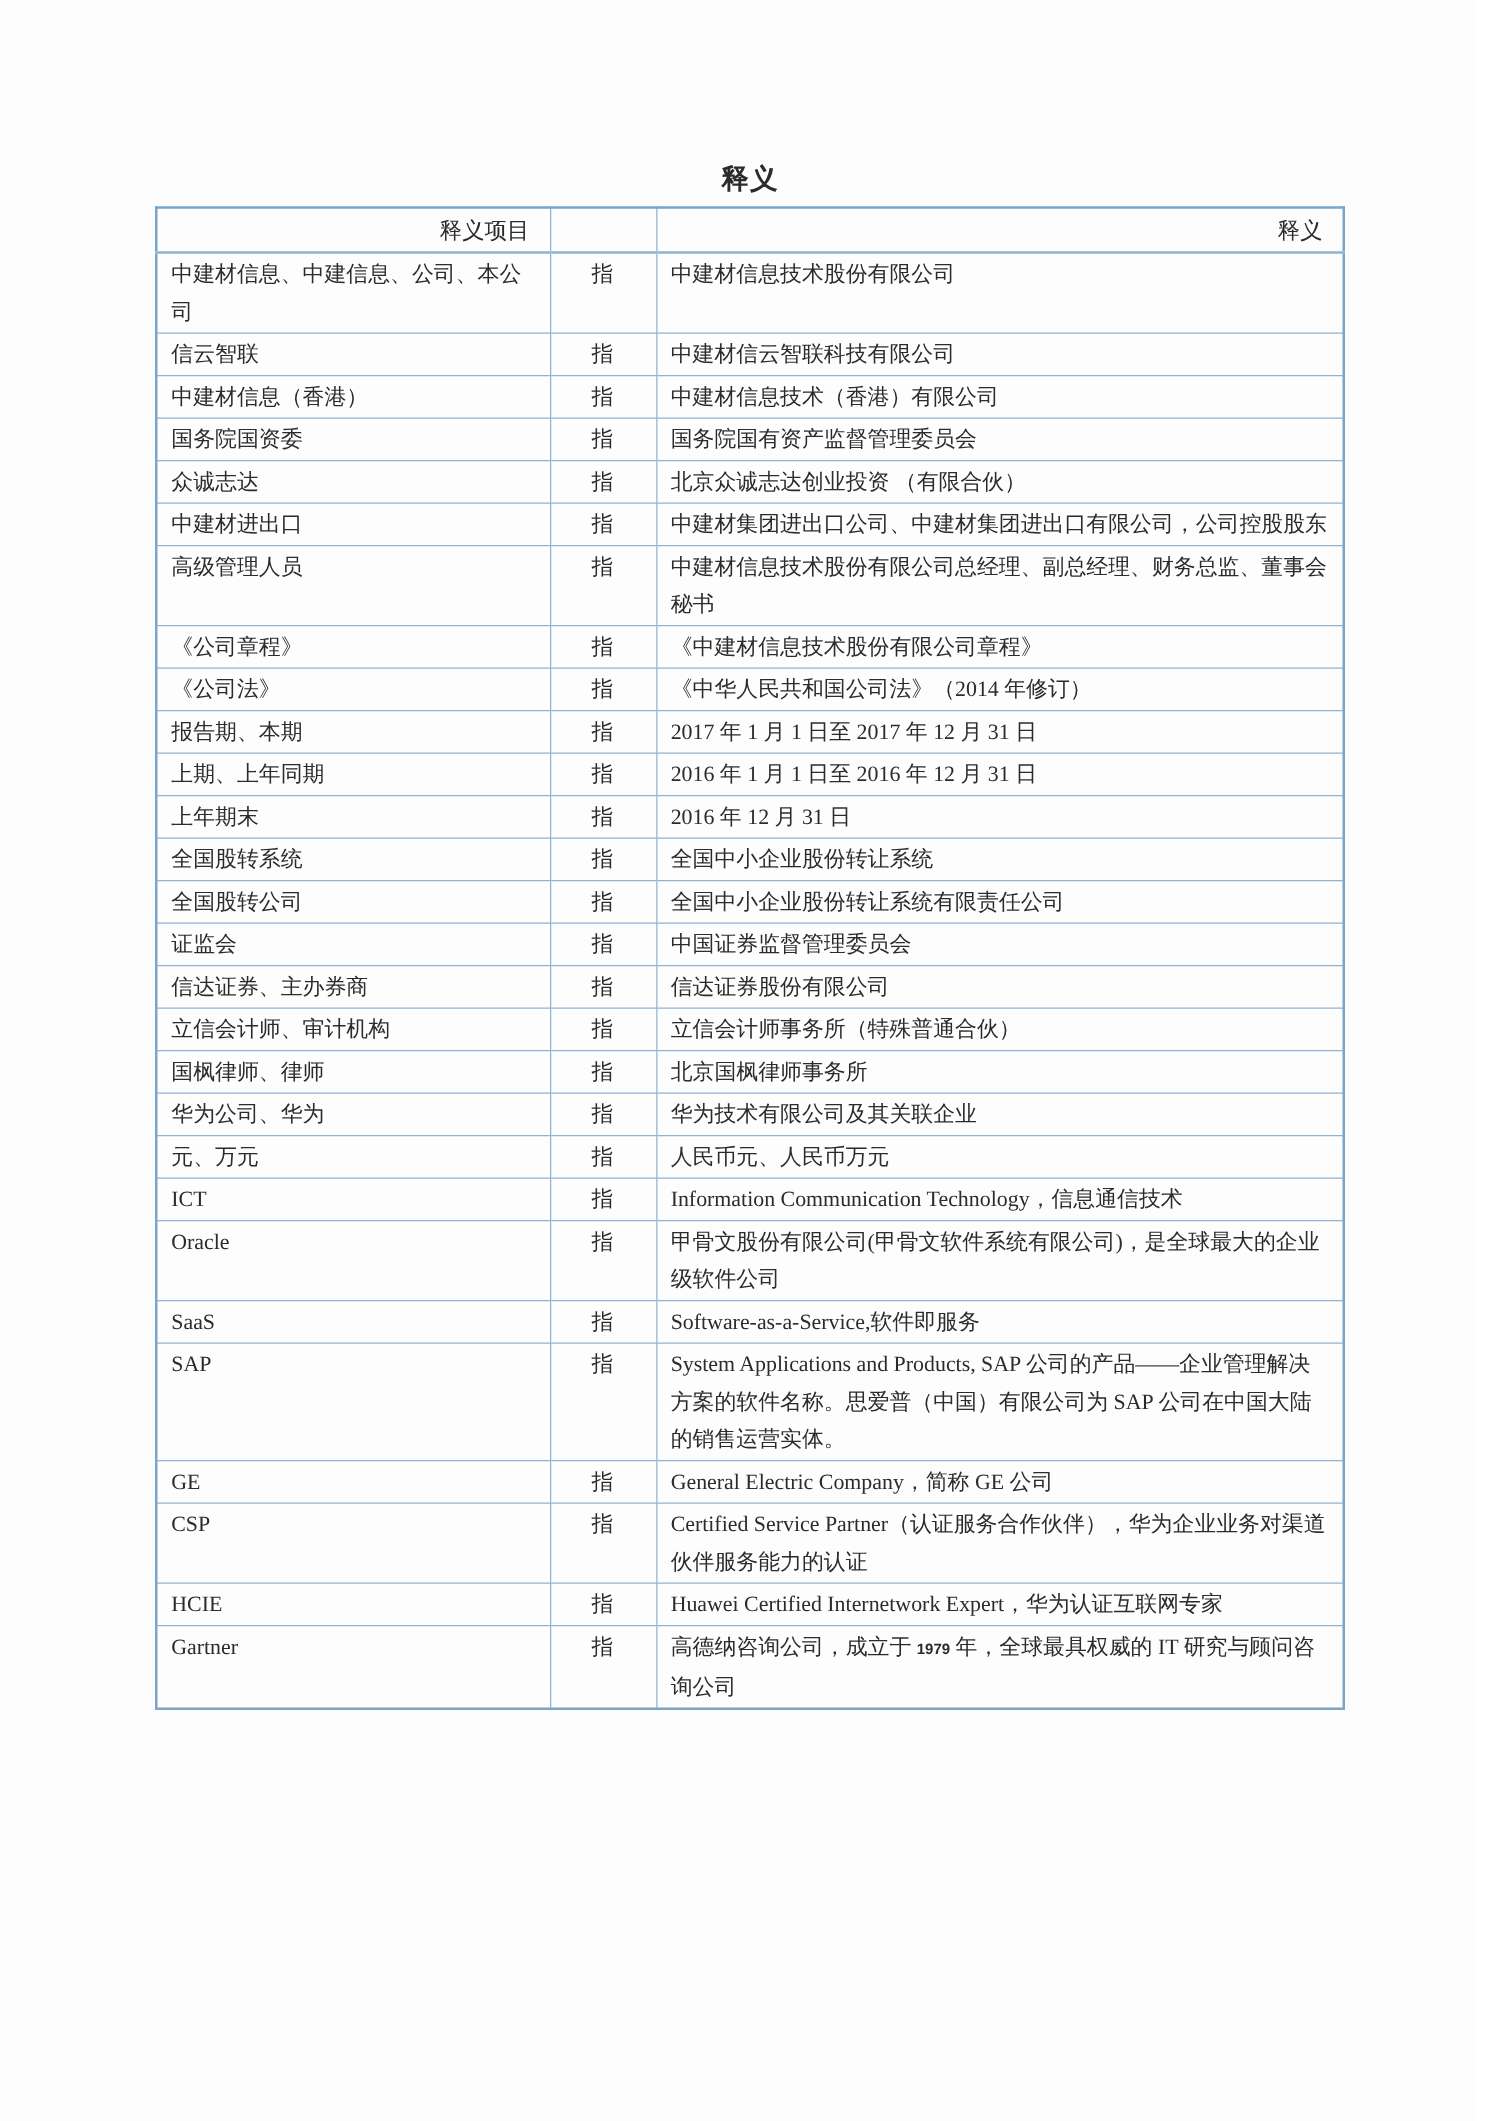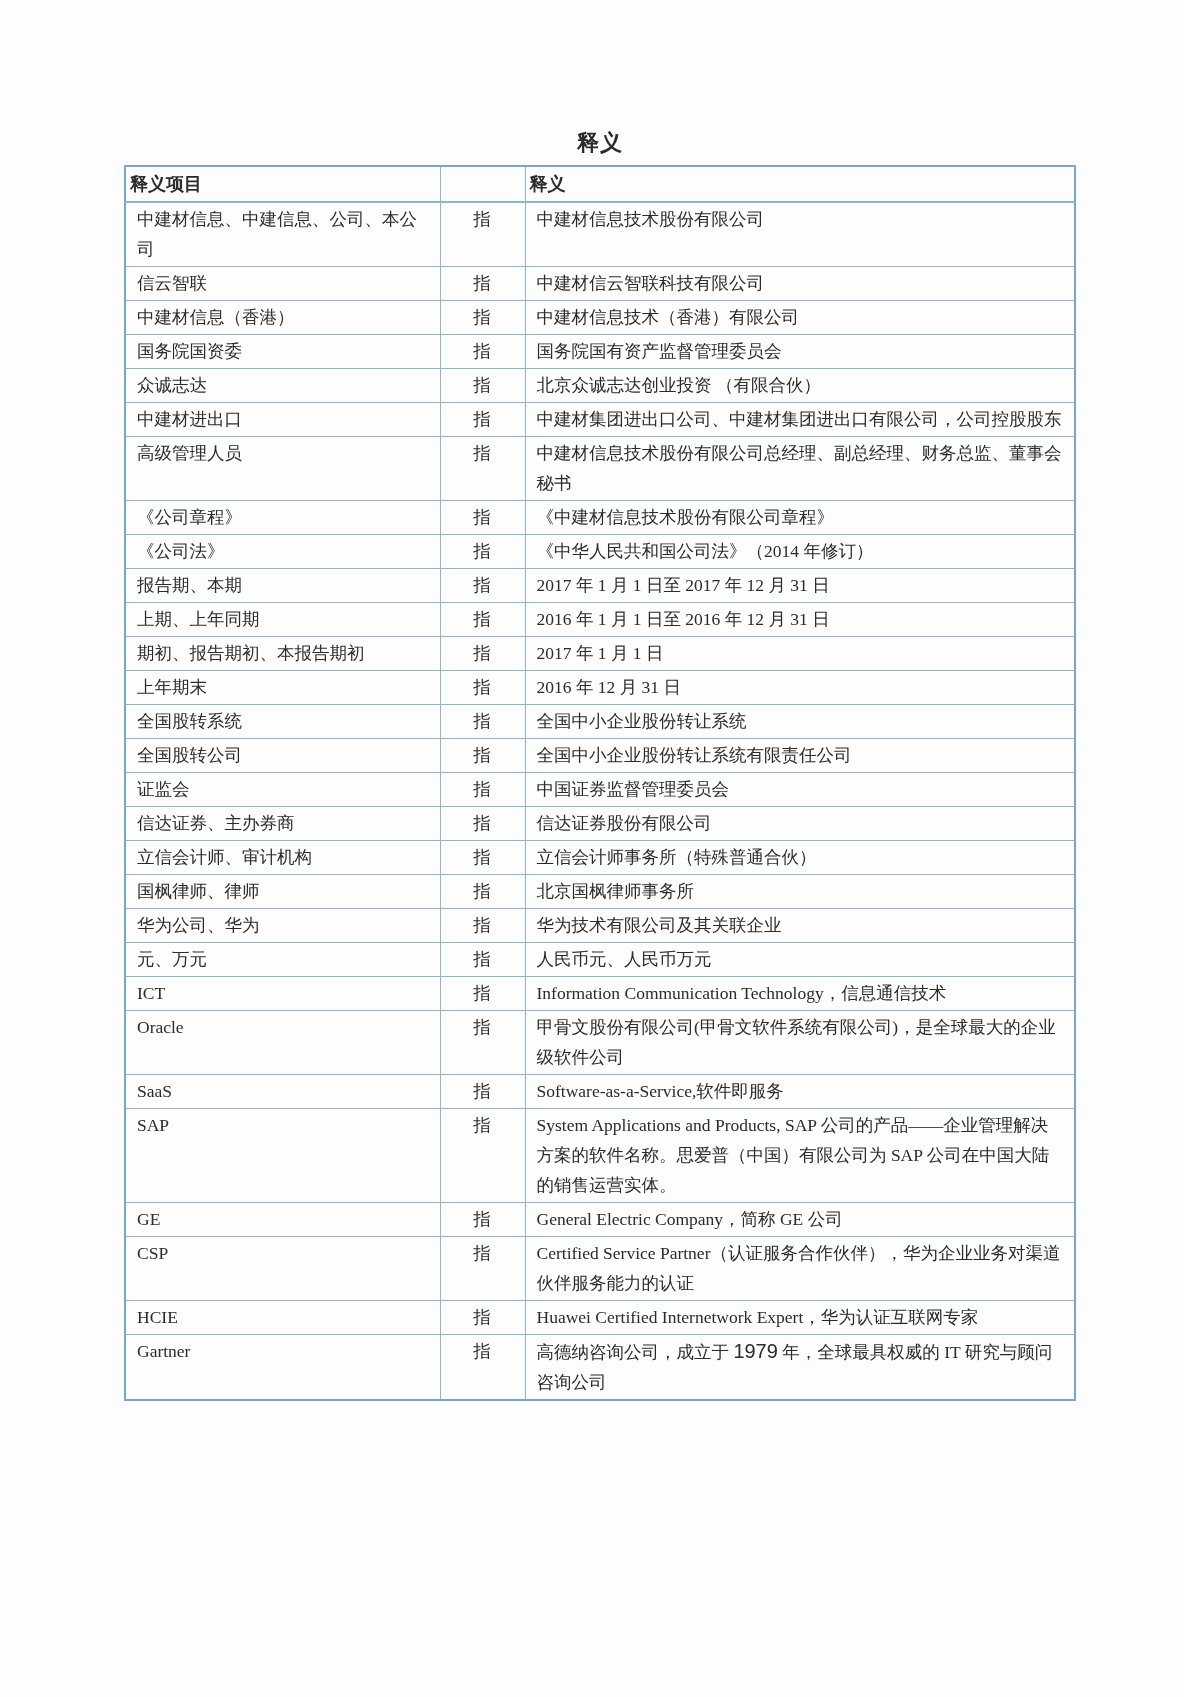--- a/index.html
+++ b/index.html
@@ -38,40 +38,40 @@
   col.c1 { width: 315px; }
   col.c2 { width: 85px; }
   table.glossary th,
   table.glossary td {
     border: 1px solid var(--border-inner, #8fb3d2);
     vertical-align: top;
     word-break: break-word;
   }
   table.glossary th {
     font-size: 18px;
-    font-weight: bold;
-    text-align: left;
+    font-weight: normal;
+    text-align: right;
     line-height: 28px;
-    padding: 3px 4px;
+    padding: 3px 16px;
     border-bottom-width: 2px;
   }
   table.glossary td {
     font-size: 17.5px;
     line-height: 30px;
     padding: 1px 12px 2px 11px;
   }
   td.connector {
     text-align: center;
     padding-left: 0;
     padding-right: 0;
   }
   .bold-segment {
-    font-weight: normal;
+    font-weight: bold;
     font-family: "Liberation Sans", "DejaVu Sans", sans-serif;
-    font-size: 20px;
+    font-size: 12px;
   }
 </style>
 </head>
 <body>
 
 <div class="page" style="--border-inner: #8FB3D2; --border-outer: #79A5C9; --text: #2B2B2B; --bg: #FDFDFD;">
   <div class="content">
     <h1 class="title">释义</h1>
     <table class="glossary">
       <colgroup>
@@ -136,25 +136,20 @@
             <td class="term">报告期、本期</td>
             <td class="connector">指</td>
             <td class="definition">2017 年 1 月 1 日至 2017 年 12 月 31 日</td>
           </tr>
           <tr>
             <td class="term">上期、上年同期</td>
             <td class="connector">指</td>
             <td class="definition">2016 年 1 月 1 日至 2016 年 12 月 31 日</td>
           </tr>
           <tr>
-            <td class="term">期初、报告期初、本报告期初</td>
-            <td class="connector">指</td>
-            <td class="definition">2017 年 1 月 1 日</td>
-          </tr>
-          <tr>
             <td class="term">上年期末</td>
             <td class="connector">指</td>
             <td class="definition">2016 年 12 月 31 日</td>
           </tr>
           <tr>
             <td class="term">全国股转系统</td>
             <td class="connector">指</td>
             <td class="definition">全国中小企业股份转让系统</td>
           </tr>
           <tr>

